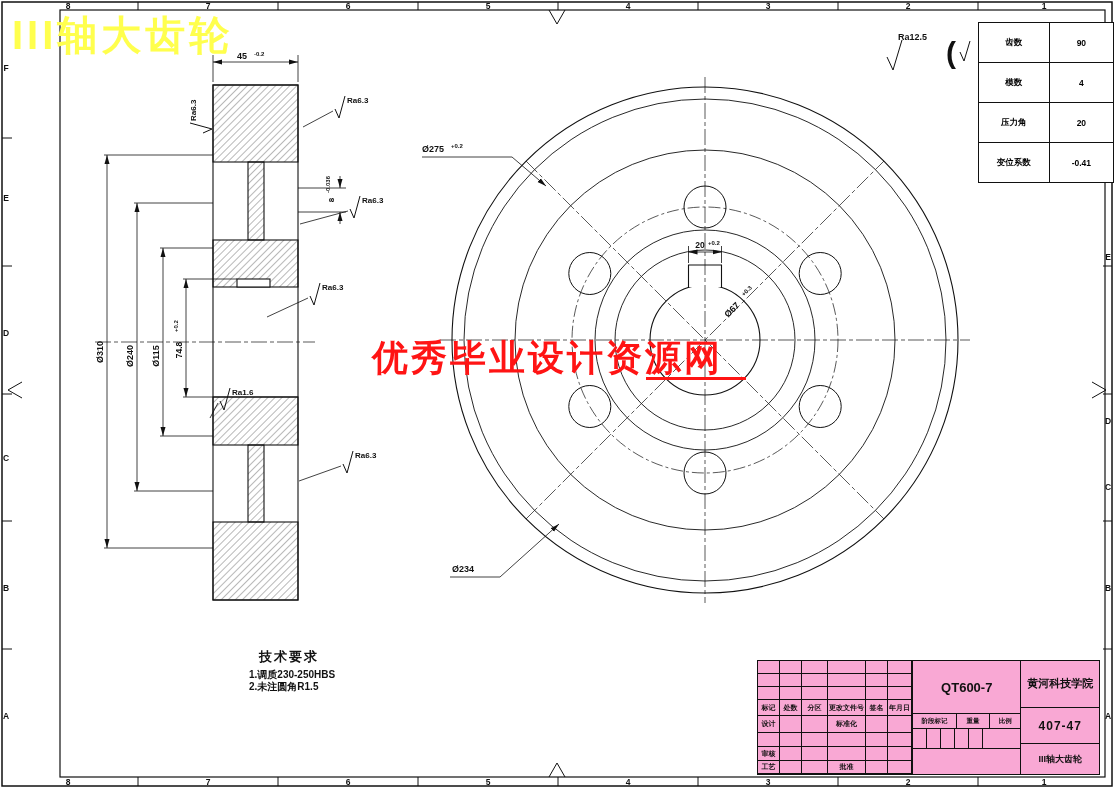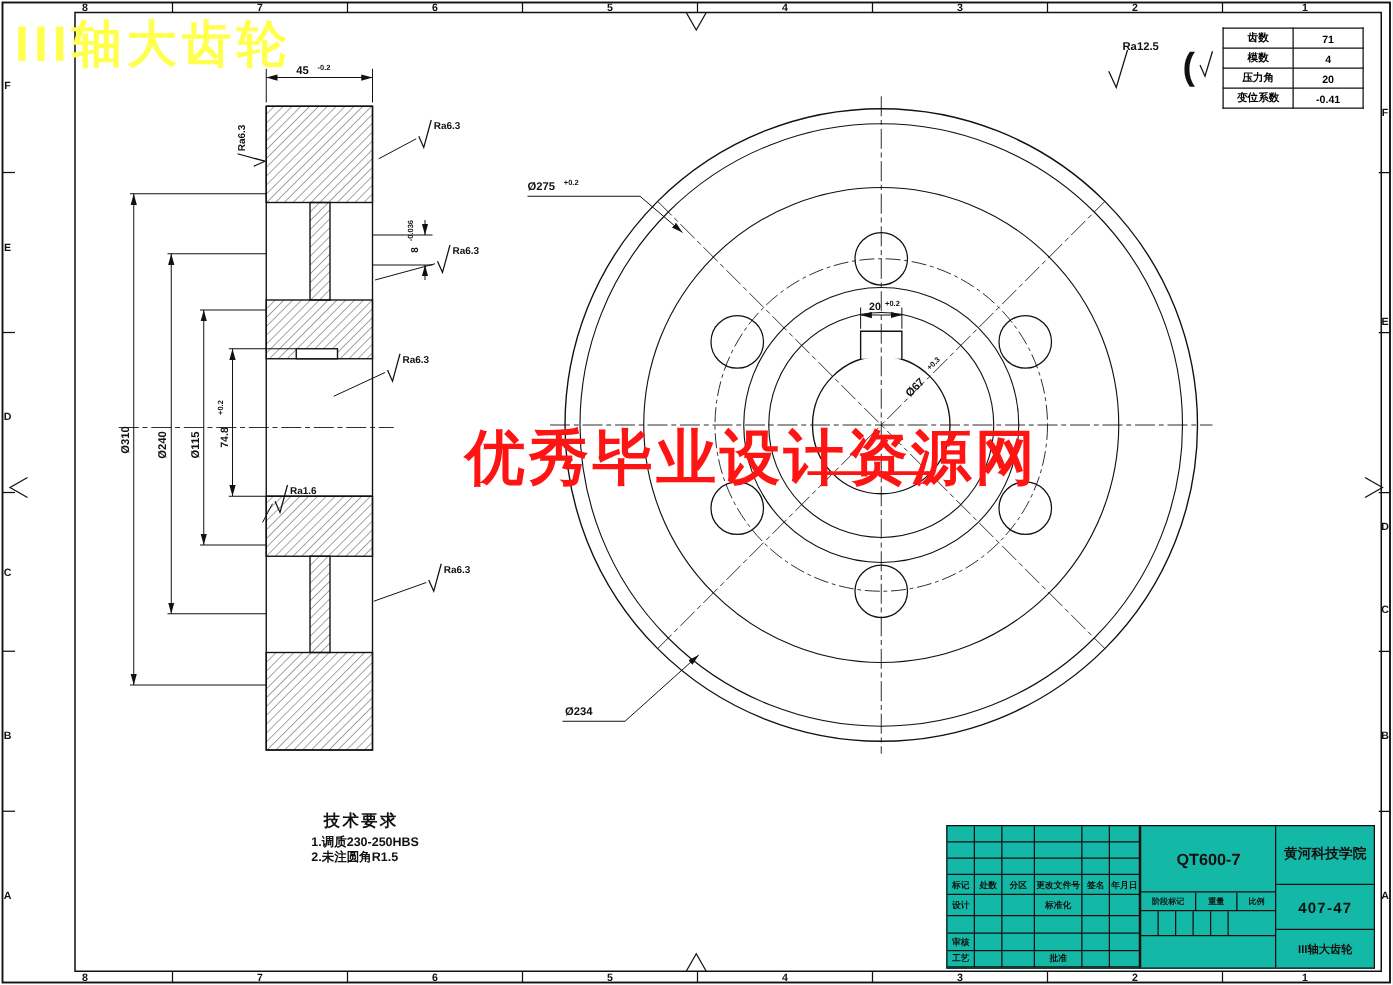--- a/index.html
+++ b/index.html
@@ -3,33 +3,33 @@
 <meta charset="utf-8">
 <style>
   html,body{margin:0;padding:0;background:#dcdcdc;}
   #page{position:relative;width:1114px;height:788px;background:#fff;overflow:hidden;
         font-family:"Liberation Sans",sans-serif;}
   #cad{position:absolute;left:0;top:0;}
   #cad text{font-family:"Liberation Sans",sans-serif;font-weight:bold;fill:#111;stroke:none;}
   .ov{position:absolute;}
   .ytitle{left:12px;top:8px;font-size:40px;font-weight:bold;color:#ffff4d;
           letter-spacing:4px;white-space:nowrap;}
-  .wm1{left:372px;top:334px;font-size:48px;font-weight:bold;color:#ff1414;
+  .wm1{left:372px;top:334px;font-size:36px;font-weight:bold;color:#ff1414;
        letter-spacing:3px;white-space:nowrap;font-family:"Liberation Serif",serif;}
   .wm2{left:410px;top:414px;font-size:33px;font-weight:bold;color:#ff1414;
        letter-spacing:2px;white-space:nowrap;font-family:"Liberation Serif",serif;}
   .wmline{left:646px;top:377px;width:100px;height:3px;background:#ff1414;}
   .gt{border-collapse:collapse;position:absolute;left:978px;top:22px;background:#fff;}
   .gt td{border:1px solid #111;width:55px;height:15px;font-size:8.5px;font-weight:bold;
-         text-align:center;padding:0;white-space:nowrap;overflow:hidden;}
+         text-align:center;padding:12px;white-space:nowrap;overflow:hidden;}
   .tech{left:249px;top:648px;font-weight:bold;color:#111;}
   .tech-h{font-size:13px;letter-spacing:2px;margin:0 0 3px 10px;}
   .tech-i{font-size:10px;line-height:12px;white-space:nowrap;}
   .tb{left:757px;top:660px;width:343px;height:115px;display:flex;border:1.5px solid #111;
-      box-sizing:border-box;background:#14b8a6;color:#111;}
+      box-sizing:border-box;background:#f9a8d4;color:#111;}
   .tl{width:156px;display:grid;grid-template-columns:22px 22px 26px 38px 22px 1fr;
       grid-template-rows:13px 13px 13px 16px 17px 14px 14px 1fr;
       box-sizing:border-box;border-right:1px solid #111;}
   .c{border-right:1px solid #111;border-bottom:1px solid #111;font-size:7px;font-weight:bold;
      display:flex;align-items:center;justify-content:center;overflow:hidden;white-space:nowrap;}
   .tm{width:109px;display:flex;flex-direction:column;border-right:1px solid #111;box-sizing:border-box;}
   .tm-mat{height:52px;display:flex;align-items:center;justify-content:center;
           font-size:13px;font-weight:bold;border-bottom:1px solid #111;}
   .tm-stage{height:15px;display:flex;border-bottom:1px solid #111;box-sizing:border-box;}
   .ts{border-right:1px solid #111;font-size:6.5px;font-weight:bold;display:flex;
@@ -260,21 +260,21 @@
       <text x="355" y="458" font-size="8">Ra6.3</text>
       <line x1="341" y1="466" x2="299" y2="481" stroke-width="0.8"></line>
     </g>
   </g>
 </svg>
 
 <table class="gt">
   <tbody>
         <tr>
           <td>齿数</td>
-          <td>71</td>
+          <td>90</td>
         </tr>
   <tr>
           <td>模数</td>
           <td>4</td>
         </tr>
   <tr>
           <td>压力角</td>
           <td>20</td>
         </tr>
   <tr>

